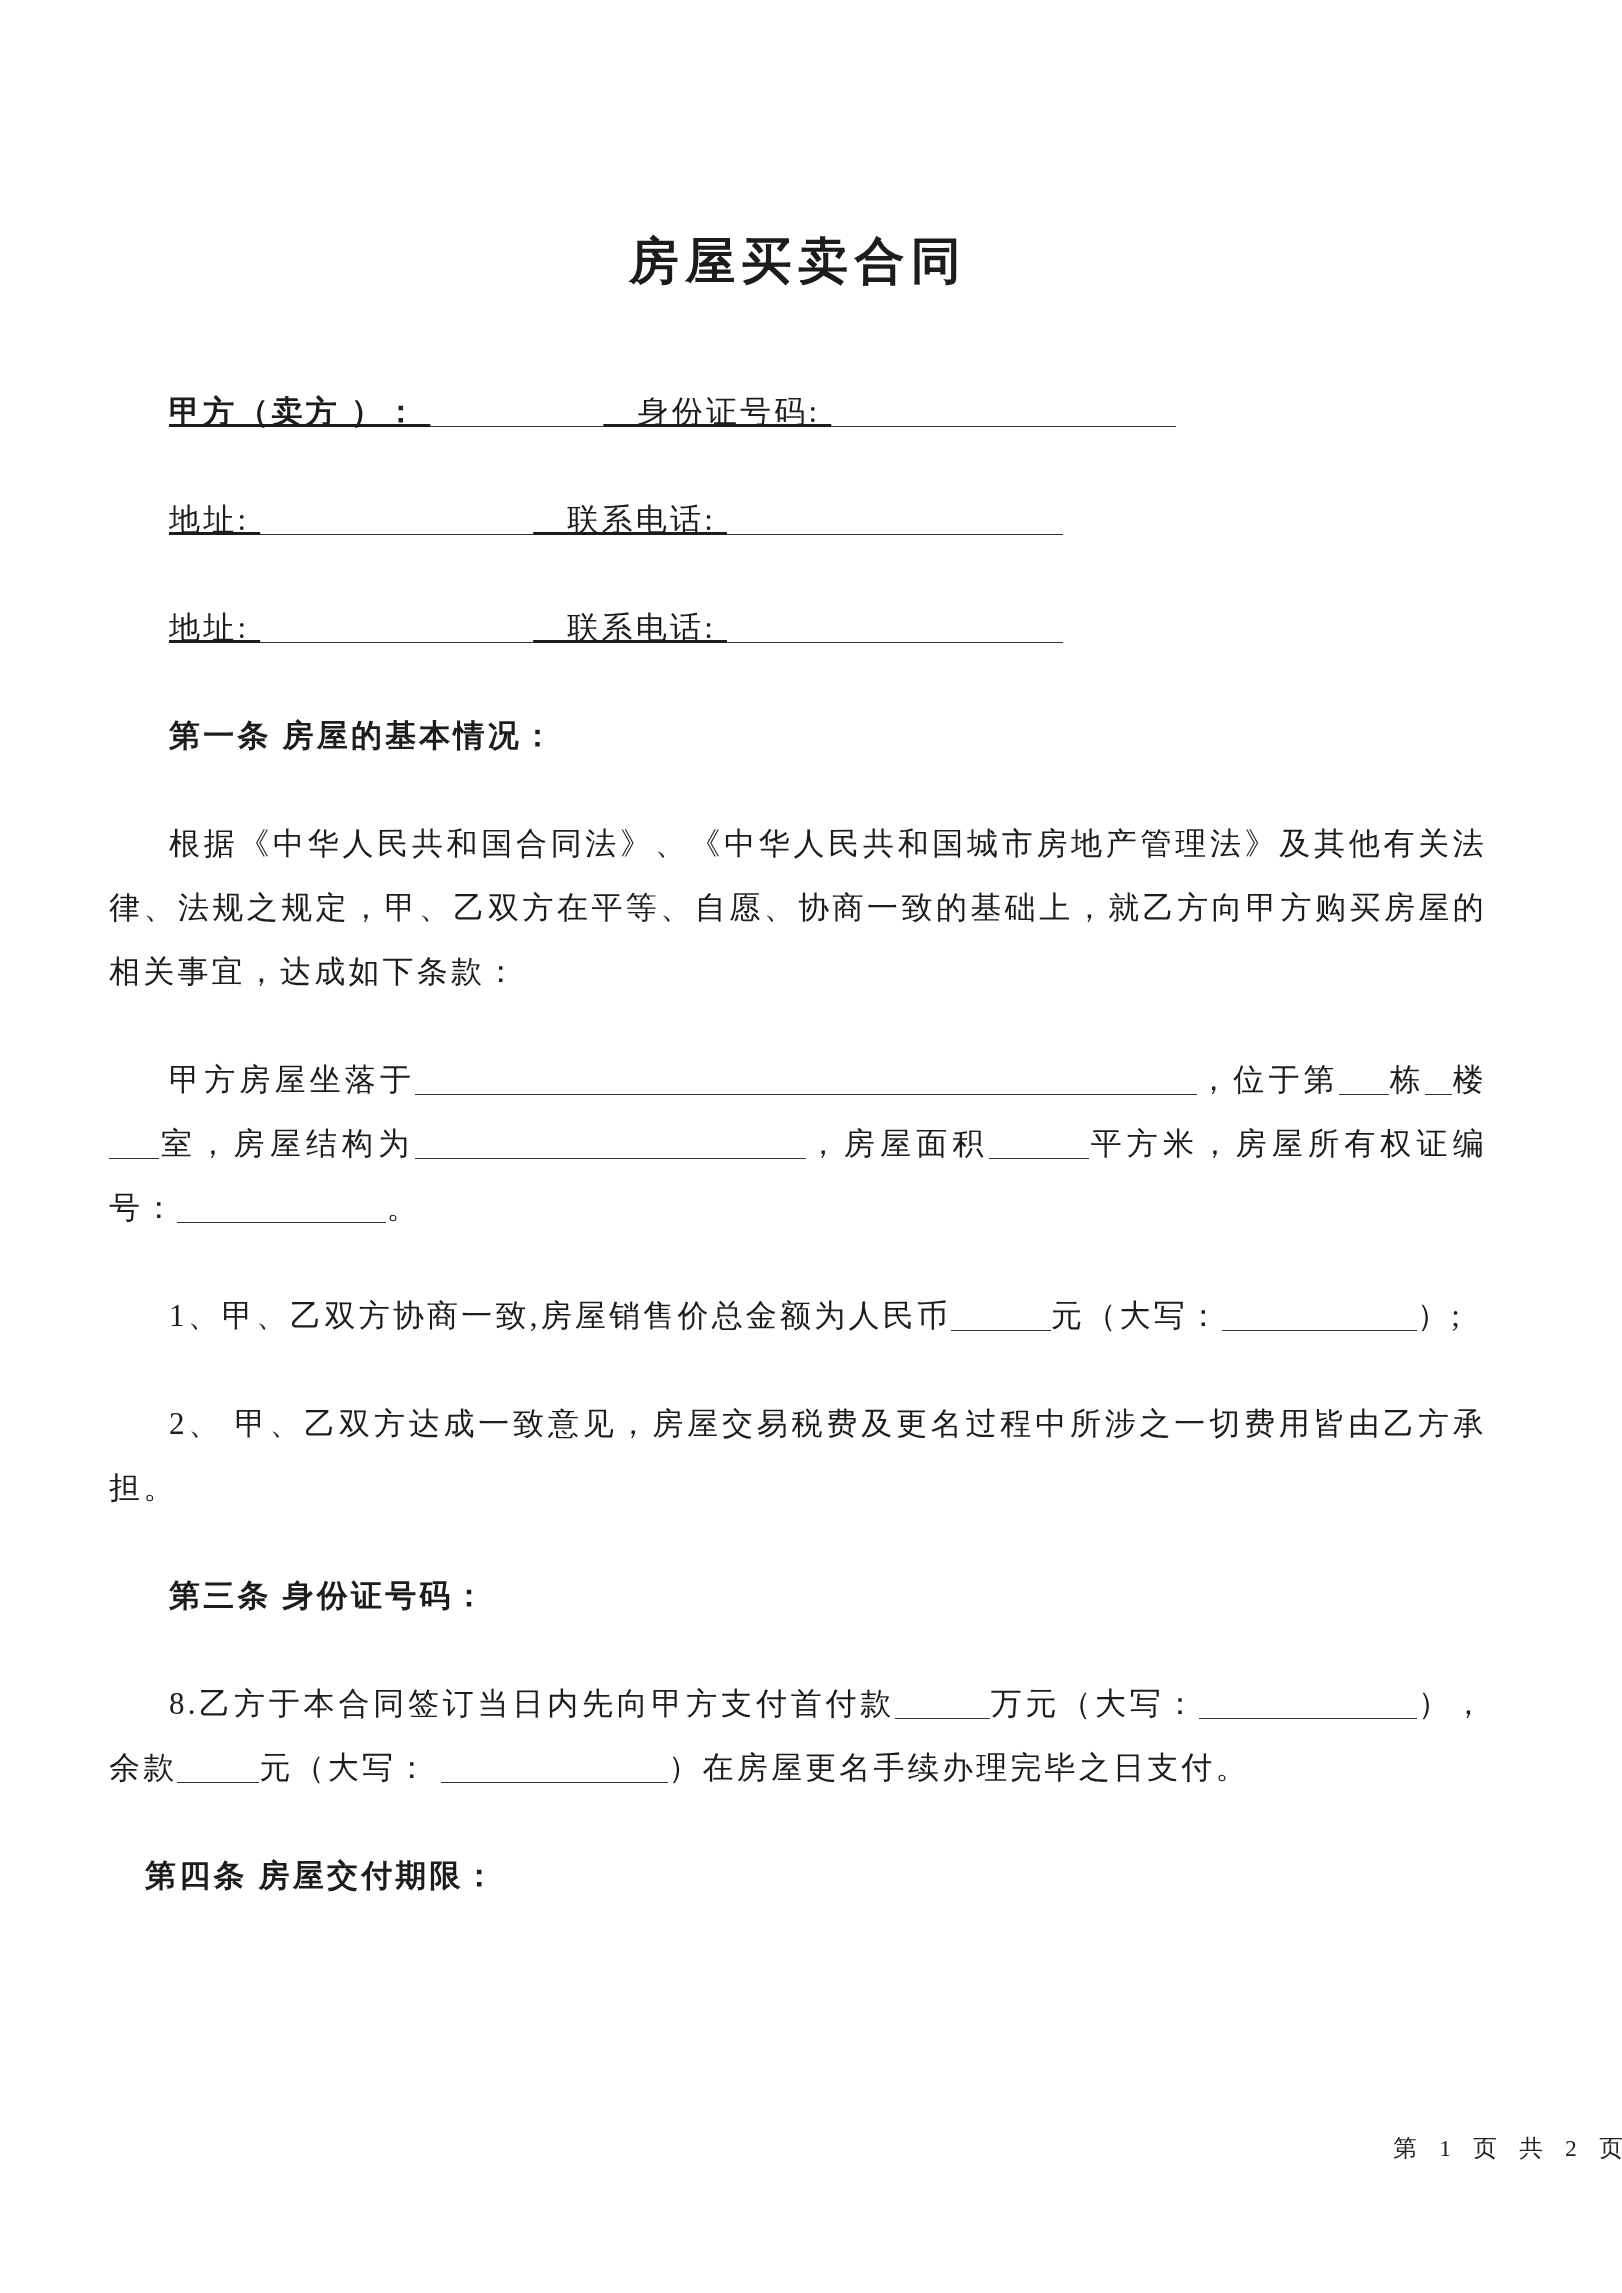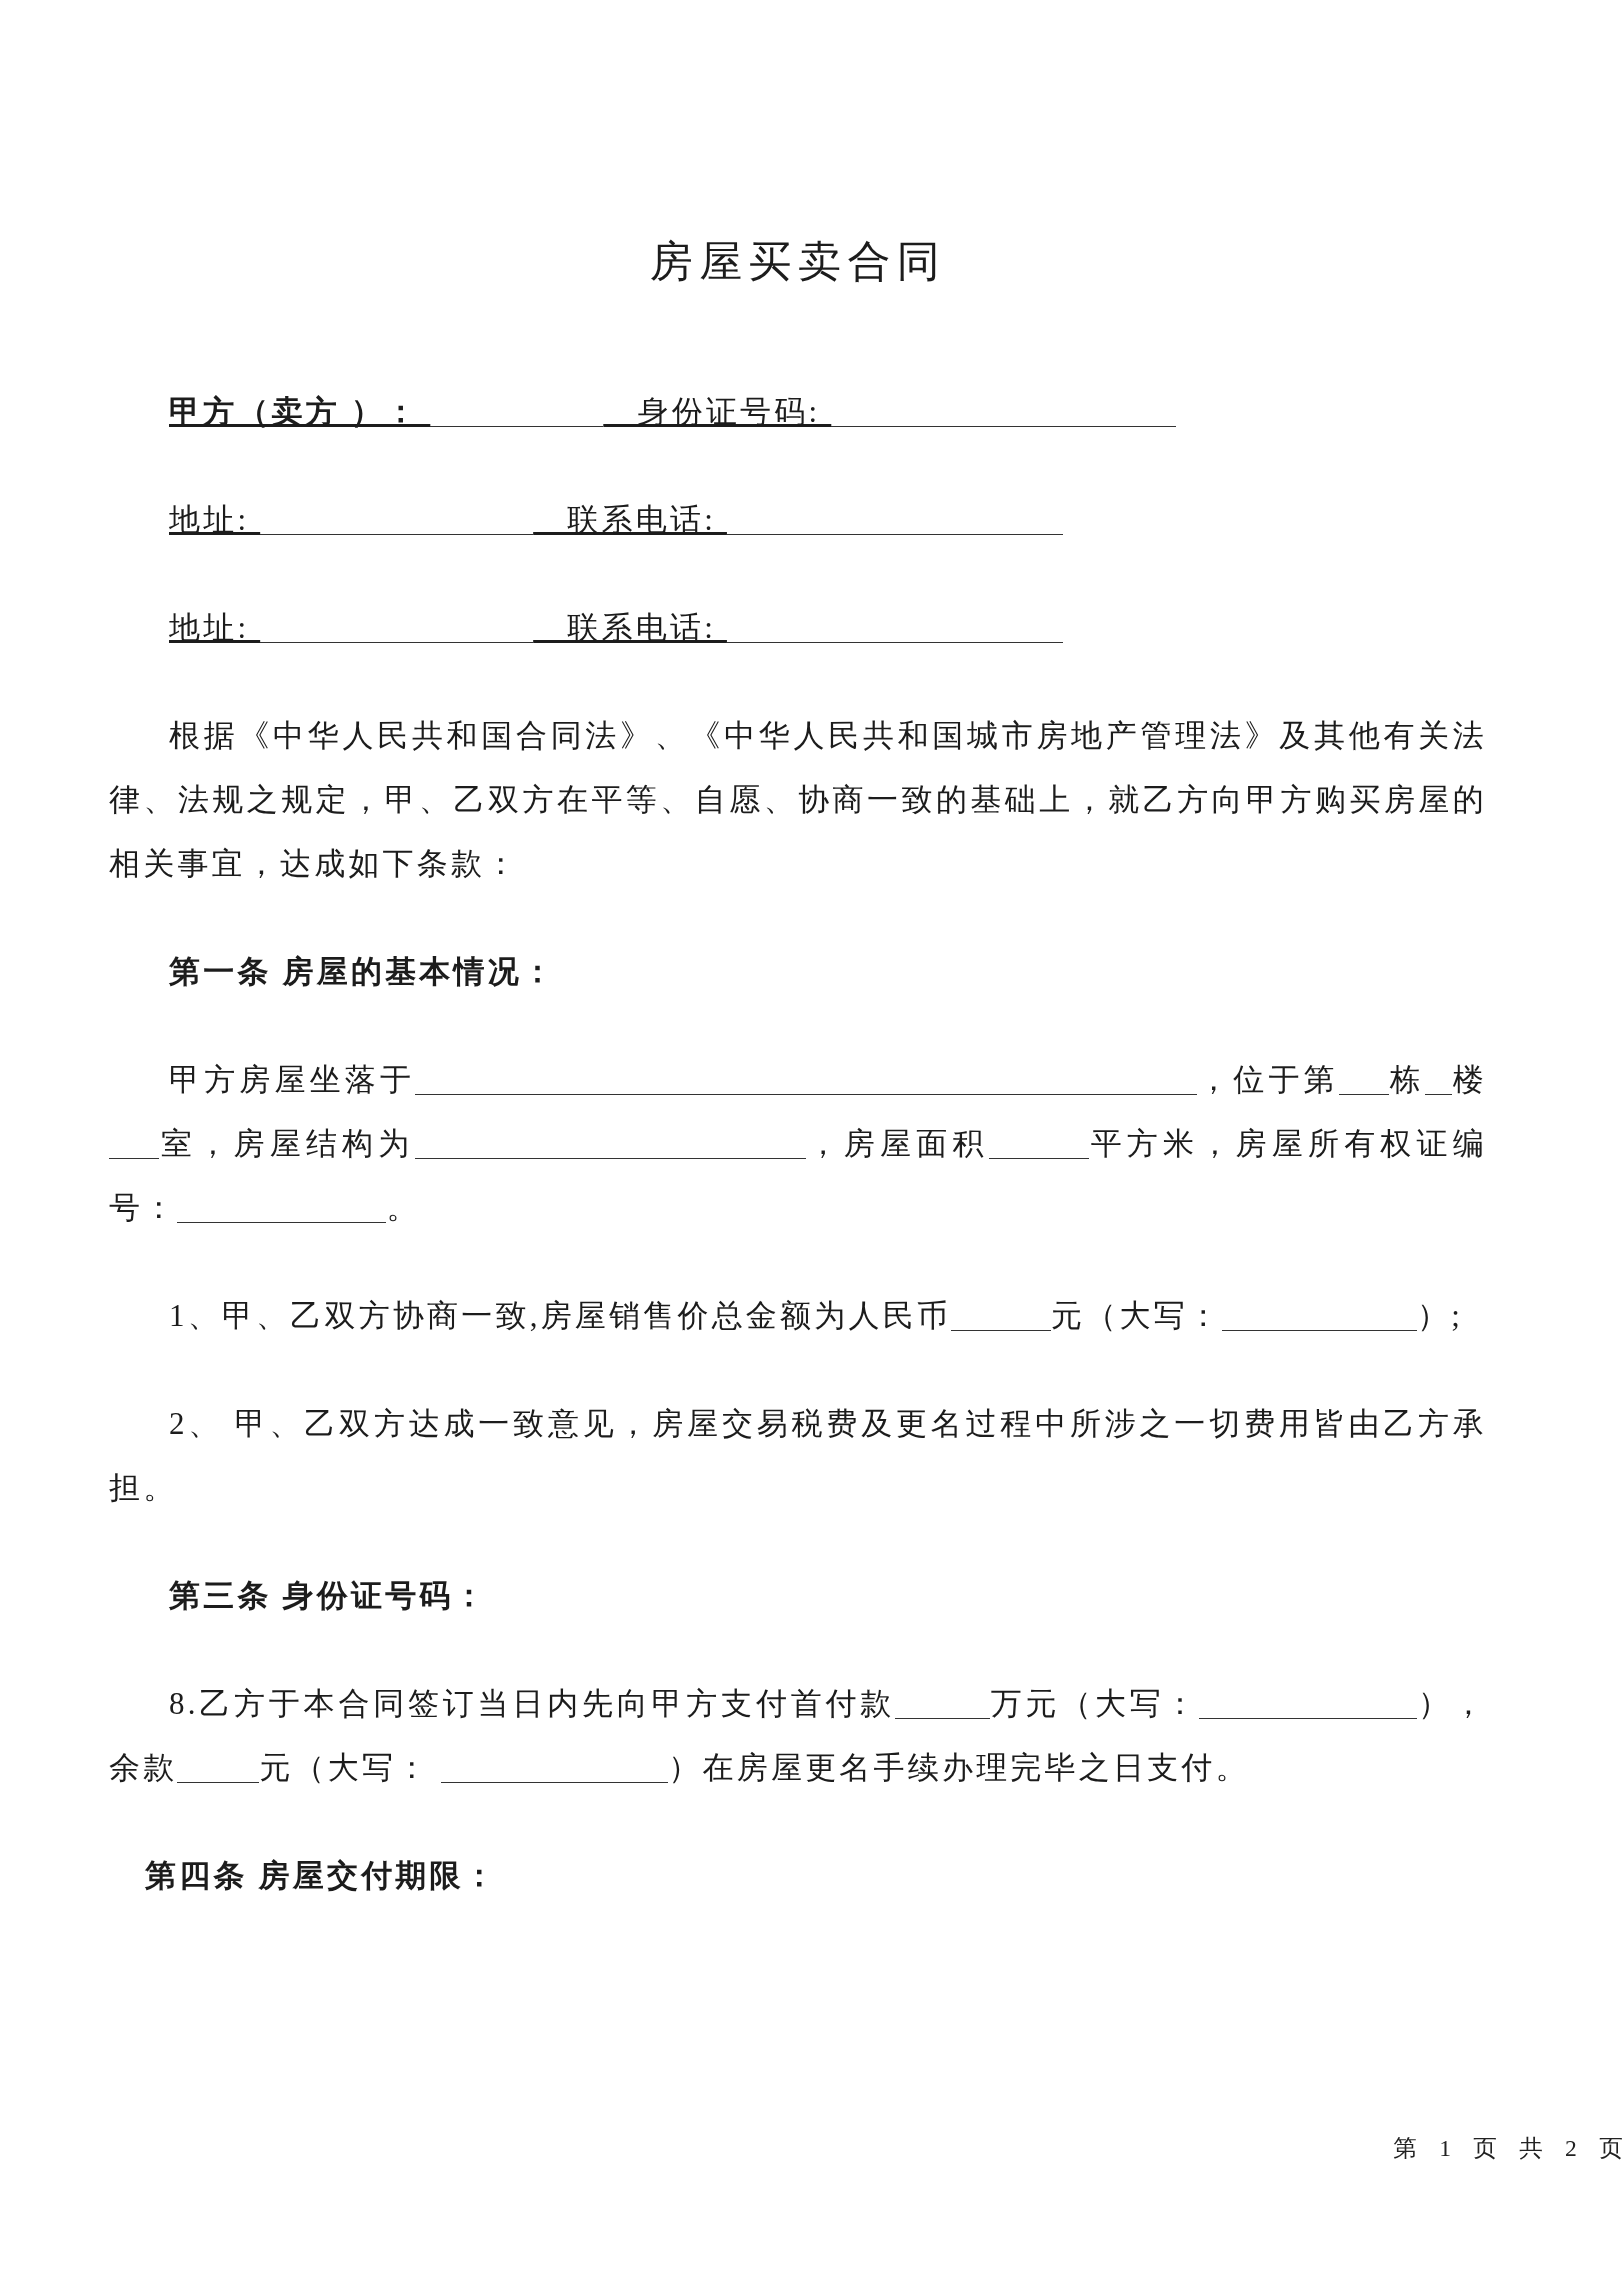--- a/index.html
+++ b/index.html
@@ -10,22 +10,22 @@
     background:#ffffff;
     color:#1c1c1c;
     font-family:"Liberation Serif","DejaVu Serif",serif;
     font-size:31px;
     letter-spacing:3.2px;
     padding:236px 136px 0 109px;
     overflow:hidden;
   }
   .doc-title {
     text-align:center;
-    font-size:43px;
-    font-weight:normal;
+    font-size:50px;
+    font-weight:bold;
     line-height:51px;
     letter-spacing:6.4px;
     margin-bottom:93px;
   }
   .block {
     line-height:64px;
     margin-bottom:44px;
     text-indent:60px;
     white-space:normal;
   }
@@ -50,22 +50,22 @@
 </style>
 </head>
 <body>
 
 <div class="page">
   <h1 class="doc-title">房屋买卖合同</h1>
   <main>
       <p class="block row"><span class="bold">甲方（卖方 ）： </span><span class="blank" style="width: 173px;"></span><span>　身份证号码: </span><span class="blank" style="width: 345px;"></span></p>
       <p class="block row"><span>地址: </span><span class="blank" style="width: 273px;"></span><span>　联系电话: </span><span class="blank" style="width: 336px;"></span></p>
       <p class="block row"><span>地址: </span><span class="blank" style="width: 273px;"></span><span>　联系电话: </span><span class="blank" style="width: 336px;"></span></p>
+      <p class="block heading"><span class="bold">第一条 房屋的基本情况：</span></p>
       <p class="block para"><span>根据《中华人民共和国合同法》、《中华人民共和国城市房地产管理法》及其他有关法律、法规之规定，甲、乙双方在平等、自愿、协商一致的基础上，就乙方向甲方购买房屋的相关事宜，达成如下条款：</span></p>
-      <p class="block heading"><span class="bold">第一条 房屋的基本情况：</span></p>
       <p class="block para"><span>甲方房屋坐落于</span><span class="blank" style="width: 782px;"></span><span>，位于第</span><span class="blank" style="width: 50px;"></span><span>栋</span><span class="blank" style="width: 27px;"></span><span>楼</span><span class="blank" style="width: 50px;"></span><span>室，房屋结构为</span><span class="blank" style="width: 391px;"></span><span>，房屋面积</span><span class="blank" style="width: 100px;"></span><span>平方米，房屋所有权证编号：</span><span class="blank" style="width: 209px;"></span><span>。</span></p>
       <p class="block para"><span>1、甲、乙双方协商一致,房屋销售价总金额为人民币</span><span class="blank" style="width: 100px;"></span><span>元（大写：</span><span class="blank" style="width: 195px;"></span><span>）;</span></p>
       <p class="block para"><span>2、 甲、乙双方达成一致意见，房屋交易税费及更名过程中所涉之一切费用皆由乙方承担。</span></p>
       <p class="block heading"><span class="bold">第三条 身份证号码：</span></p>
       <p class="block para"><span>8.乙方于本合同签订当日内先向甲方支付首付款</span><span class="blank" style="width: 95px;"></span><span>万元（大写：</span><span class="blank" style="width: 218px;"></span><span>），余款</span><span class="blank" style="width: 82px;"></span><span>元（大写： </span><span class="blank" style="width: 227px;"></span><span>）在房屋更名手续办理完毕之日支付。</span></p>
       <p class="block heading" style="text-indent: 36px;"><span class="bold">第四条 房屋交付期限：</span></p>
     </main>
   <div class="page-footer">第 1 页 共 2 页</div>
 </div>
 

